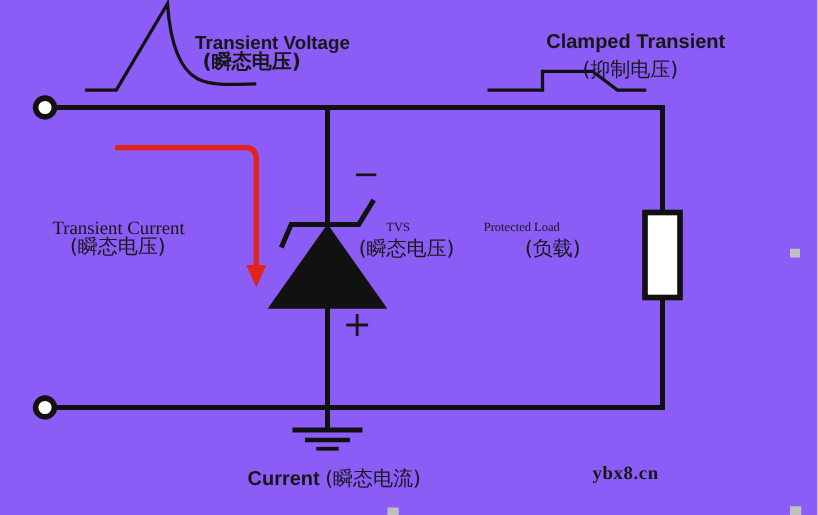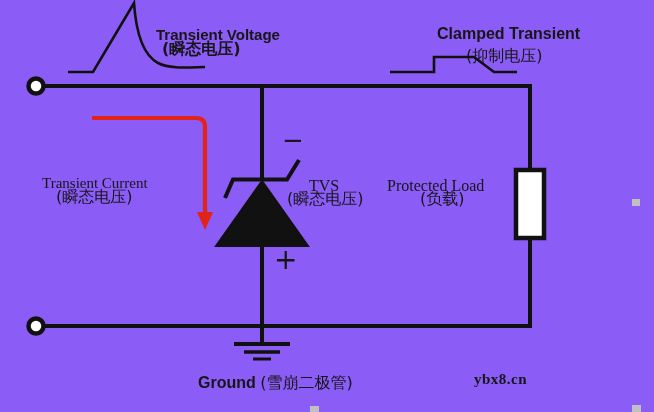--- a/index.html
+++ b/index.html
@@ -5,21 +5,21 @@
   html,body{margin:0;padding:0;background:#ffffff;}
   .canvas{
     position:relative;width:654px;height:412px;background:#8b5cf6;
     overflow:hidden;font-family:"Liberation Sans",sans-serif;color:#161616;
   }
   svg{position:absolute;left:0;top:0;}
   .t{position:absolute;white-space:nowrap;line-height:1.05;}
   .sansb{font-family:"Liberation Sans",sans-serif;font-weight:bold;}
   .mono{font-family:Liberation Serif, serif;}
   .cjk{font-family:"DejaVu Sans","Liberation Sans",sans-serif;}
-  .f15{font-size:15px;} .f16{font-size:16px;} .f14{font-size:16px;}
+  .f15{font-size:15px;} .f16{font-size:16px;} .f14{font-size:10px;}
   .sign{font-family:"DejaVu Sans",sans-serif;line-height:1;}
   .handle{position:absolute;width:8px;height:7px;background:#c0c0c0;}
   .wm{font-weight:bold;letter-spacing:0.5px;}
 </style>
 </head>
 <body>
 
 <div class="canvas">
 
   <svg width="654" height="412" viewBox="0 0 654 412">
@@ -71,21 +71,21 @@
   <div class="t mono f14" style="left:309px;top:178px">TVS</div>
   <div class="t cjk f16" style="left:287px;top:191px">(瞬态电压)</div>
 
   <div class="t mono f14" style="left:387px;top:178px">Protected Load</div>
   <div class="t cjk f16" style="left:420px;top:191px">(负载)</div>
 
   <div class="t sign" style="left:282px;top:127px;font-size:26px">−</div>
   <div class="t sign" style="left:274px;top:246px;font-size:28px">+</div>
 
   <div class="t f16" style="left:198px;top:375px">
-    <span class="sansb">Ground</span><span> </span><span class="cjk">(雪崩二极管)</span>
+    <span class="sansb">Current</span><span> </span><span class="cjk">(瞬态电流)</span>
   </div>
 
   <div class="t mono f15 wm" style="left:474px;top:372px">ybx8.cn</div>
 
   <div class="handle" style="left:632px;top:199px"></div>
   <div class="handle" style="left:310px;top:406px;height:6px;width:9px"></div>
   <div class="handle" style="left:632px;top:405px;width:9px"></div>
 
 </div>
 

